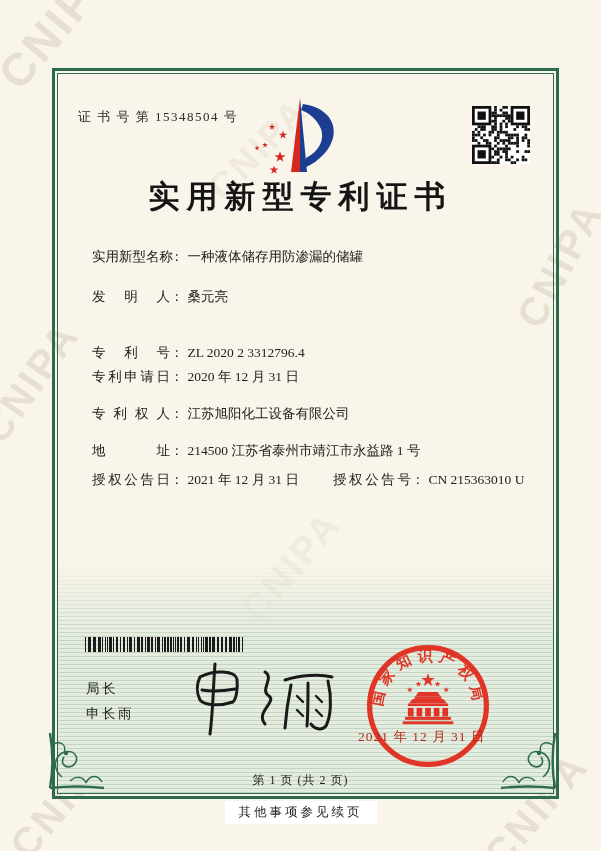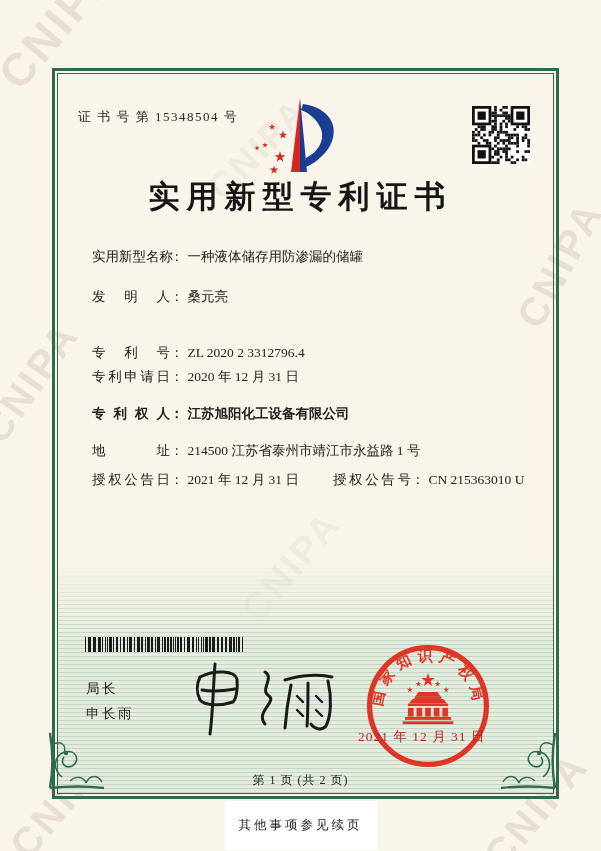--- a/index.html
+++ b/index.html
@@ -30,21 +30,21 @@
   .paras p{margin:0;text-indent:2em;}
   .barcode{position:absolute;left:85px;top:637px;}
   .signer{position:absolute;left:86px;font-size:13.5px;letter-spacing:2.5px;color:#1c1c1c;}
   .signature{position:absolute;left:185px;top:660px;}
   .seal{position:absolute;left:361px;top:639px;opacity:0.95;}
   .seal-date{position:absolute;left:358px;top:728px;font-size:13.5px;letter-spacing:1px;
              color:#b32b1d;white-space:nowrap;z-index:5;}
   .page-footer{position:absolute;left:0;right:0;top:772px;text-align:center;font-size:12px;
                letter-spacing:1px;color:#222;border-radius:8px;}
   .cont-note{position:absolute;left:0;right:0;top:801px;text-align:center;}
-  .cont-note span{display:inline-block;background:#ffffff;padding:16px 14px;font-size:12.5px;
+  .cont-note span{display:inline-block;background:#ffffff;padding:3px 14px;font-size:12.5px;
                   letter-spacing:3px;color:#222;}
   .flourish{position:absolute;z-index:4;}
 </style>
 </head>
 <body>
 
 <div class="page">
 
   <svg width="0" height="0" style="position:absolute">
       <defs>
@@ -255,21 +255,21 @@
   </div>
   <div class="f-row" style="top:288px;">
     <span class="f-label">发明人</span><span class="f-colon">：</span><span>桑元亮</span>
   </div>
   <div class="f-row" style="top:344px;">
     <span class="f-label">专利号</span><span class="f-colon">：</span><span>ZL 2020 2 3312796.4</span>
   </div>
   <div class="f-row" style="top:368px;">
     <span class="f-label">专利申请日</span><span class="f-colon">：</span><span>2020 年 12 月 31 日</span>
   </div>
-  <div class="f-row" style="top:405px;font-weight:bold;">
+  <div class="f-row" style="top:405px;">
     <span class="f-label">专利权人</span><span class="f-colon">：</span><span>江苏旭阳化工设备有限公司</span>
   </div>
   <div class="f-row" style="top:442px;">
     <span class="f-label">地址</span><span class="f-colon">：</span><span>214500 江苏省泰州市靖江市永益路 1 号</span>
   </div>
   <div class="f-row" style="top:471px;">
     <span class="f-label">授权公告日</span><span class="f-colon">：</span><span>2021 年 12 月 31 日</span><span class="grant-pair2"></span><span class="f-label">授权公告号</span><span class="f-colon">：</span><span>CN 215363010 U</span>
   </div>
 
 

